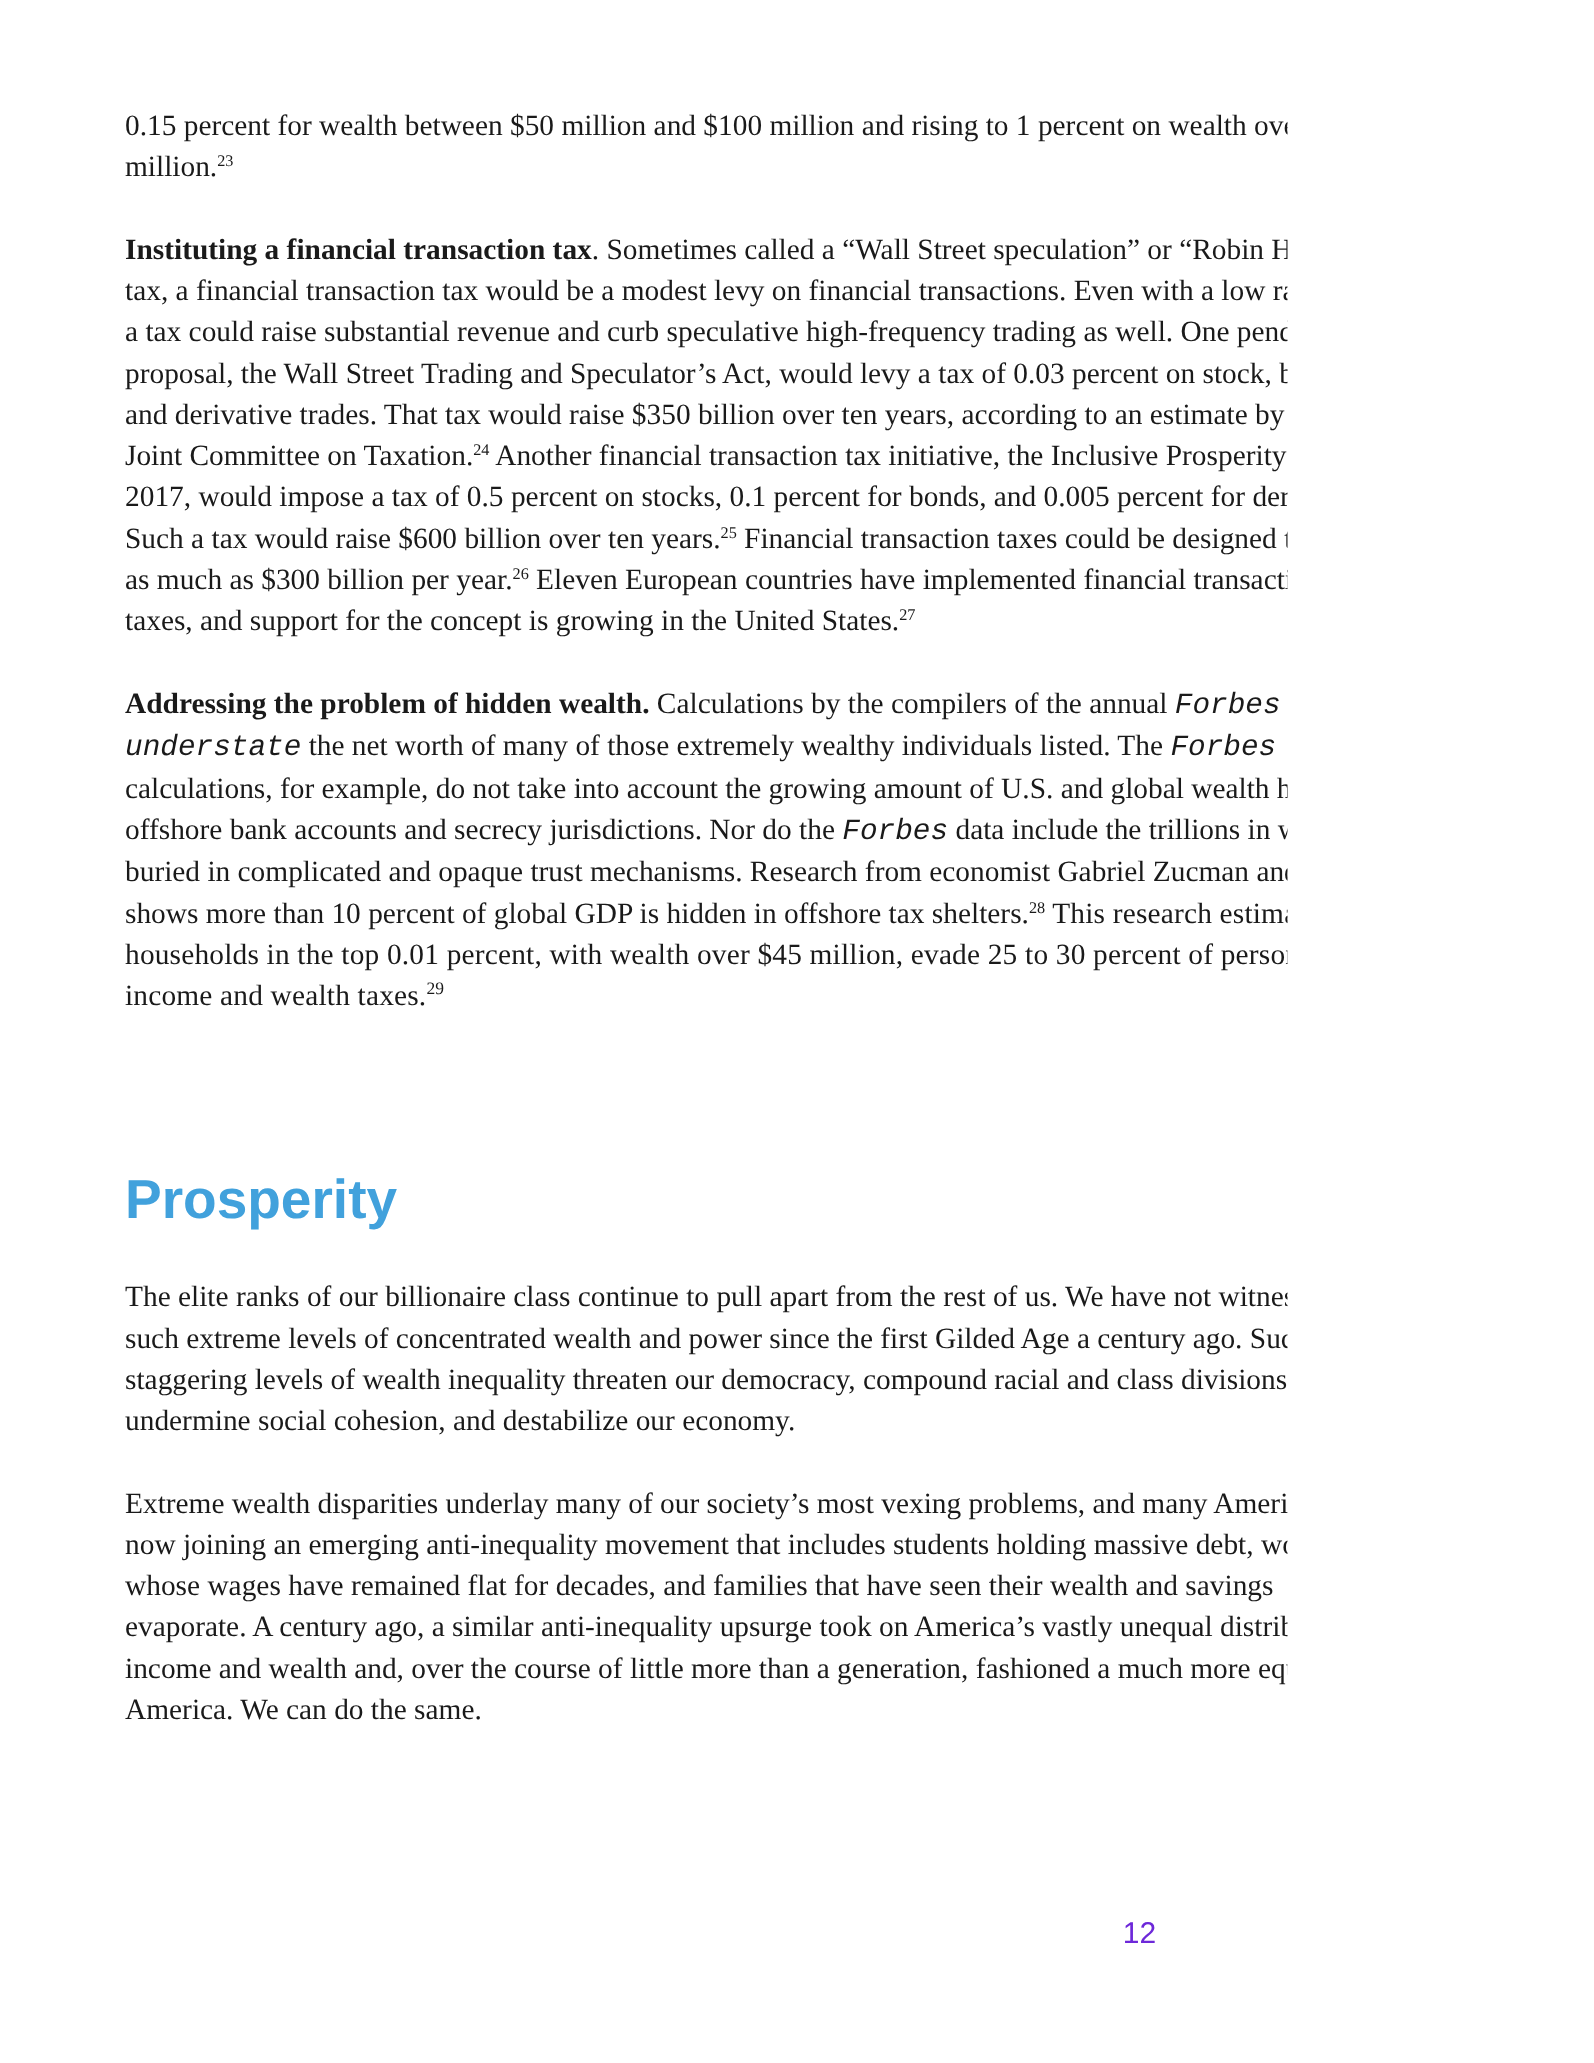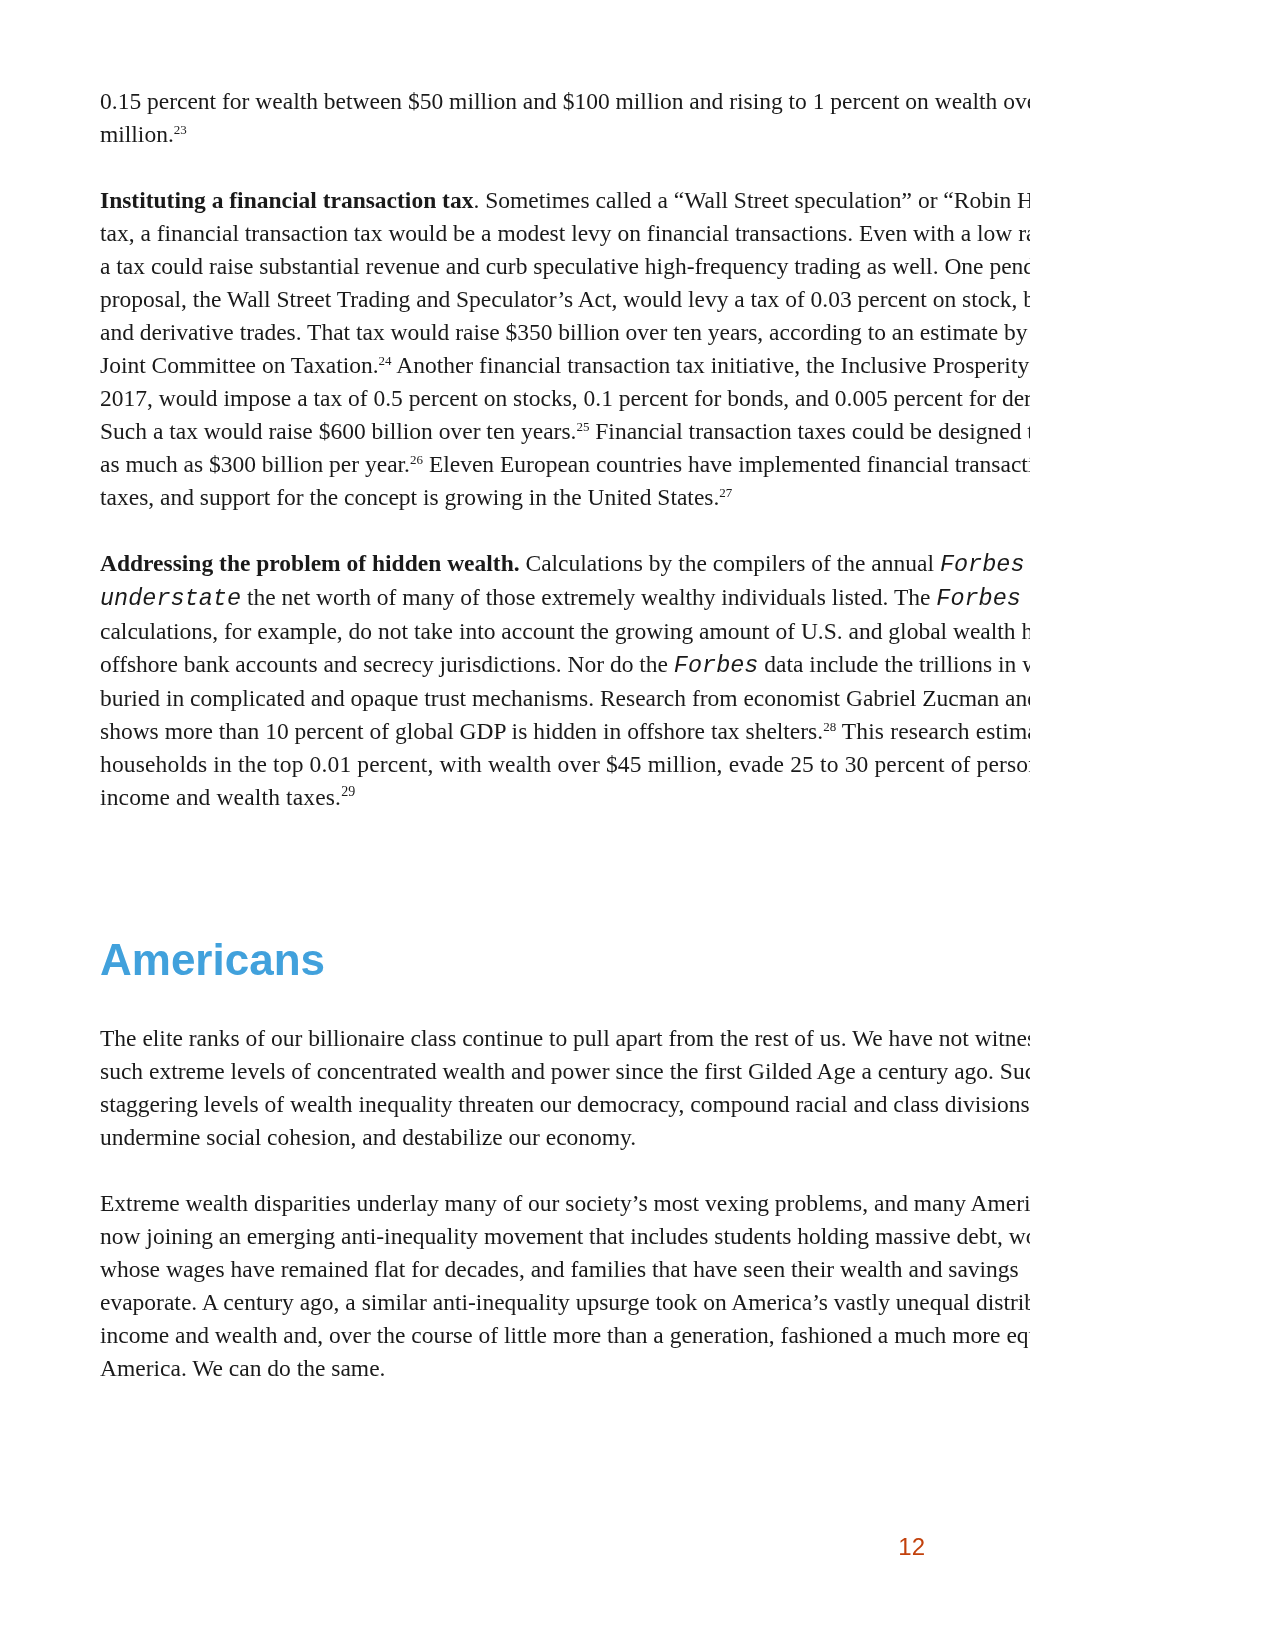--- a/index.html
+++ b/index.html
@@ -51,29 +51,29 @@
     line-height: 53px;
     margin: 119px 0 36px 0;
   }
   .page-number {
     position: absolute;
     right: 105px;
     top: 1533px;
     font-family: "Liberation Sans", sans-serif;
     font-size: 24px;
     line-height: 28px;
-    color: #c2410c;
+    color: #6d28d9;
   }
 </style>
 </head>
 <body>
 
 <div class="page">
   <div class="content">
     <p class="body-para"><span>0.15 percent for wealth between $50 million and $100 million and rising to 1 percent on wealth over $500 million.</span><sup>23</sup></p>
     <p class="body-para"><span class="run-b">Instituting a financial transaction tax</span><span>. Sometimes called a “Wall Street speculation” or “Robin Hood” tax, a financial transaction tax would be a modest levy on financial transactions. Even with a low rate, such a tax could raise substantial revenue and curb speculative high-frequency trading as well. One pending proposal, the Wall Street Trading and Speculator’s Act, would levy a tax of 0.03 percent on stock, bond, and derivative trades. That tax would raise $350 billion over ten years, according to an estimate by the Joint Committee on Taxation.</span><sup>24</sup><span> Another financial transaction tax initiative, the Inclusive Prosperity Act of 2017, would impose a tax of 0.5 percent on stocks, 0.1 percent for bonds, and 0.005 percent for derivatives. Such a tax would raise $600 billion over ten years.</span><sup>25</sup><span> Financial transaction taxes could be designed to raise as much as $300 billion per year.</span><sup>26</sup><span> Eleven European countries have implemented financial transaction taxes, and support for the concept is growing in the United States.</span><sup>27</sup></p>
     <p class="body-para"><span class="run-b">Addressing the problem of hidden wealth.</span><span> Calculations by the compilers of the annual </span><span class="run-i">Forbes</span><span> list may </span><span class="run-i">understate</span><span> the net worth of many of those extremely wealthy individuals listed. The </span><span class="run-i">Forbes</span><span> calculations, for example, do not take into account the growing amount of U.S. and global wealth hidden in offshore bank accounts and secrecy jurisdictions. Nor do the </span><span class="run-i">Forbes</span><span> data include the trillions in wealth buried in complicated and opaque trust mechanisms. Research from economist Gabriel Zucman and others shows more than 10 percent of global GDP is hidden in offshore tax shelters.</span><sup>28</sup><span class="run-alt"> This research estimates households in the top 0.01 percent, with wealth over $45 million, evade 25 to 30 percent of personal income and wealth taxes.</span><sup class="small-sup">29</sup></p>
-    <h1 class="section-heading" style="color: rgb(65, 161, 220);">Americans</h1>
+    <h1 class="section-heading" style="color: rgb(65, 161, 220);">Prosperity</h1>
     <p class="body-para"><span>The elite ranks of our billionaire class continue to pull apart from the rest of us. We have not witnessed such extreme levels of concentrated wealth and power since the first Gilded Age a century ago. Such staggering levels of wealth inequality threaten our democracy, compound racial and class divisions, undermine social cohesion, and destabilize our economy.</span></p>
     <p class="body-para"><span>Extreme wealth disparities underlay many of our society’s most vexing problems, and many Americans are now joining an emerging anti-inequality movement that includes students holding massive debt, workers whose wages have remained flat for decades, and families that have seen their wealth and savings evaporate. A century ago, a similar anti-inequality upsurge took on America’s vastly unequal distribution of income and wealth and, over the course of little more than a generation, fashioned a much more equal America. We can do the same.</span></p>
   </div>
   <div class="page-number">12</div>
 </div>
 
 </body></html>

